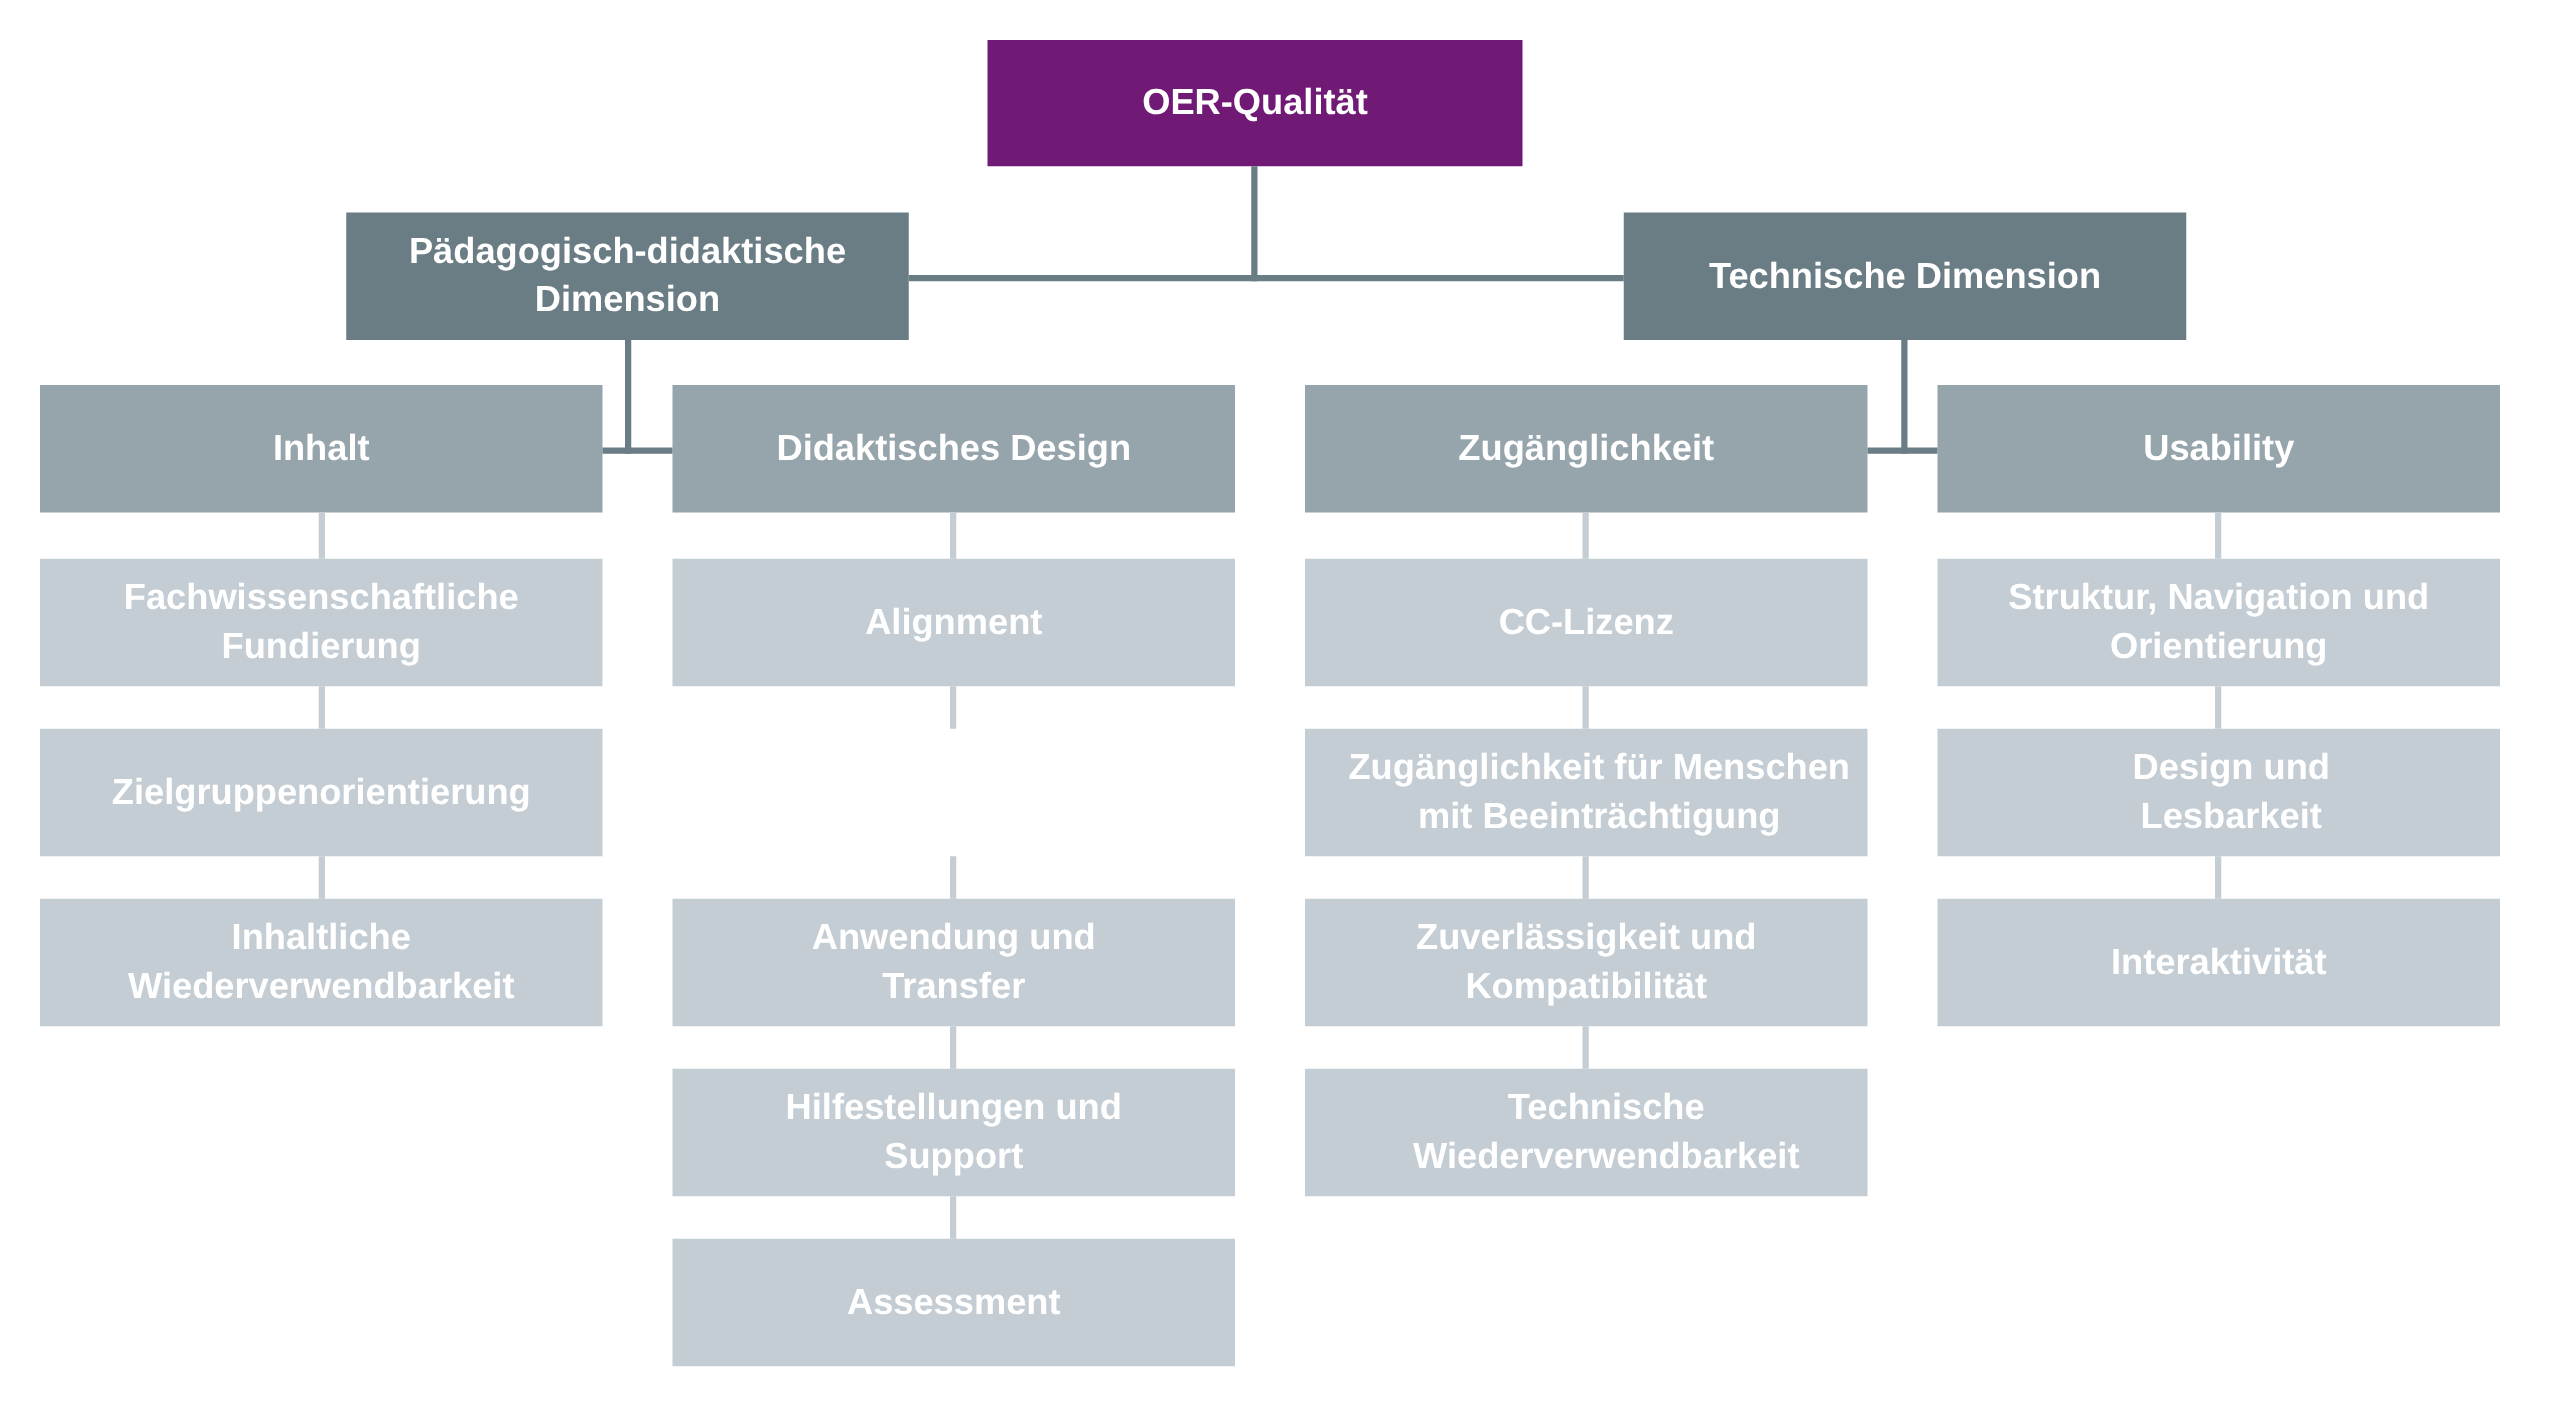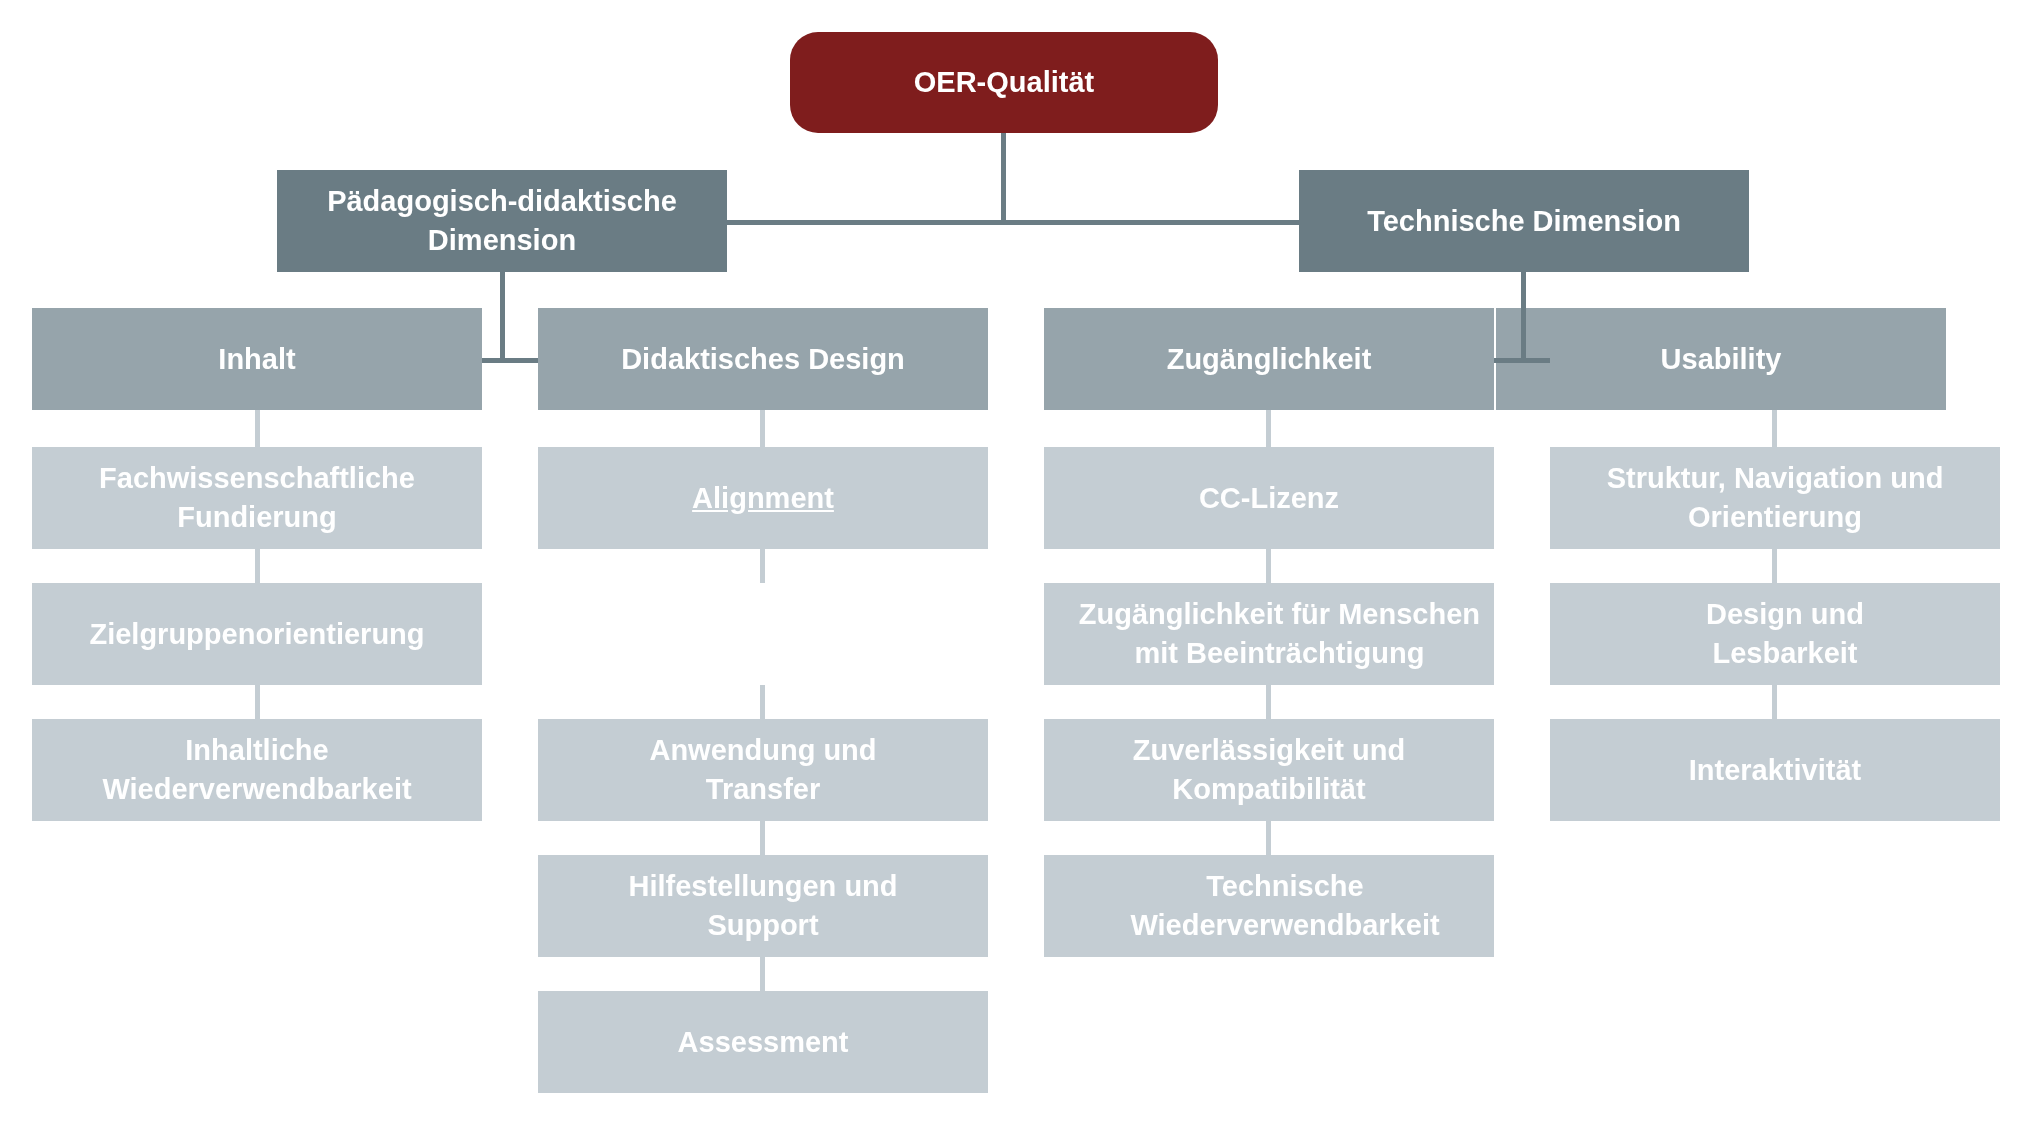--- a/index.html
+++ b/index.html
@@ -19,21 +19,21 @@
     justify-content: center;
     text-align: center;
     white-space: pre-line;
     color: #ffffff;
     font-weight: 700;
     font-size: 29px;
     line-height: 39px;
     box-sizing: border-box;
     padding: 0 8px;
   }
-  .tier-root   { background: #7f1d1d; border-radius: 28px; }
+  .tier-root   { background: #701a75; }
   .tier-dim    { background: #6a7c84; }
   .tier-header { background: #96a4ab; }
   .tier-leaf   { background: #c4cdd3; }
   .align-right {
     justify-content: flex-end;
     text-align: center;
     padding-right: 14px;
   }
   .line { position: absolute; }
   .line-dark  { background: #6a7c84; }
@@ -46,29 +46,29 @@
 
   <div class="box tier-root" style="left:790px; top:32px; width:428px; height:101px;">OER-Qualität</div>
 
   <div class="box tier-dim" style="left:277px; top:170px; width:450px; height:102px;">Pädagogisch-didaktische
 Dimension</div>
   <div class="box tier-dim" style="left:1299px; top:170px; width:450px; height:102px;">Technische Dimension</div>
 
   <div class="box tier-header" style="left:32px; top:308px; width:450px; height:102px;text-align:right;">Inhalt</div>
   <div class="box tier-header" style="left:538px; top:308px; width:450px; height:102px;">Didaktisches Design</div>
   <div class="box tier-header" style="left:1044px; top:308px; width:450px; height:102px;">Zugänglichkeit</div>
-  <div class="box tier-header" style="left:1496px; top:308px; width:450px; height:102px;">Usability</div>
+  <div class="box tier-header" style="left:1550px; top:308px; width:450px; height:102px;">Usability</div>
 
   <div class="box tier-leaf" style="left:32px; top:447px; width:450px; height:102px;">Fachwissenschaftliche
 Fundierung</div>
   <div class="box tier-leaf" style="left:32px; top:583px; width:450px; height:102px;">Zielgruppenorientierung</div>
   <div class="box tier-leaf" style="left:32px; top:719px; width:450px; height:102px;">Inhaltliche
 Wiederverwendbarkeit</div>
 
-  <div class="box tier-leaf" style="left:538px; top:447px; width:450px; height:102px;text-decoration:underline;">Alignment</div>
+  <div class="box tier-leaf" style="left:538px; top:447px; width:450px; height:102px;">Alignment</div>
   <div class="box tier-leaf" style="left:538px; top:855px; width:450px; height:102px;">Hilfestellungen und
 Support</div>
   <div class="box tier-leaf" style="left:538px; top:719px; width:450px; height:102px;">Anwendung und
 Transfer</div>
   <div class="box tier-leaf" style="left:538px; top:991px; width:450px; height:102px;">Assessment</div>
 
   <div class="box tier-leaf" style="left:1044px; top:447px; width:450px; height:102px;">CC-Lizenz</div>
   <div class="box tier-leaf align-right" style="left:1044px; top:583px; width:450px; height:102px;">Zugänglichkeit für Menschen
 mit Beeinträchtigung</div>
   <div class="box tier-leaf" style="left:1044px; top:719px; width:450px; height:102px;">Zuverlässigkeit und

